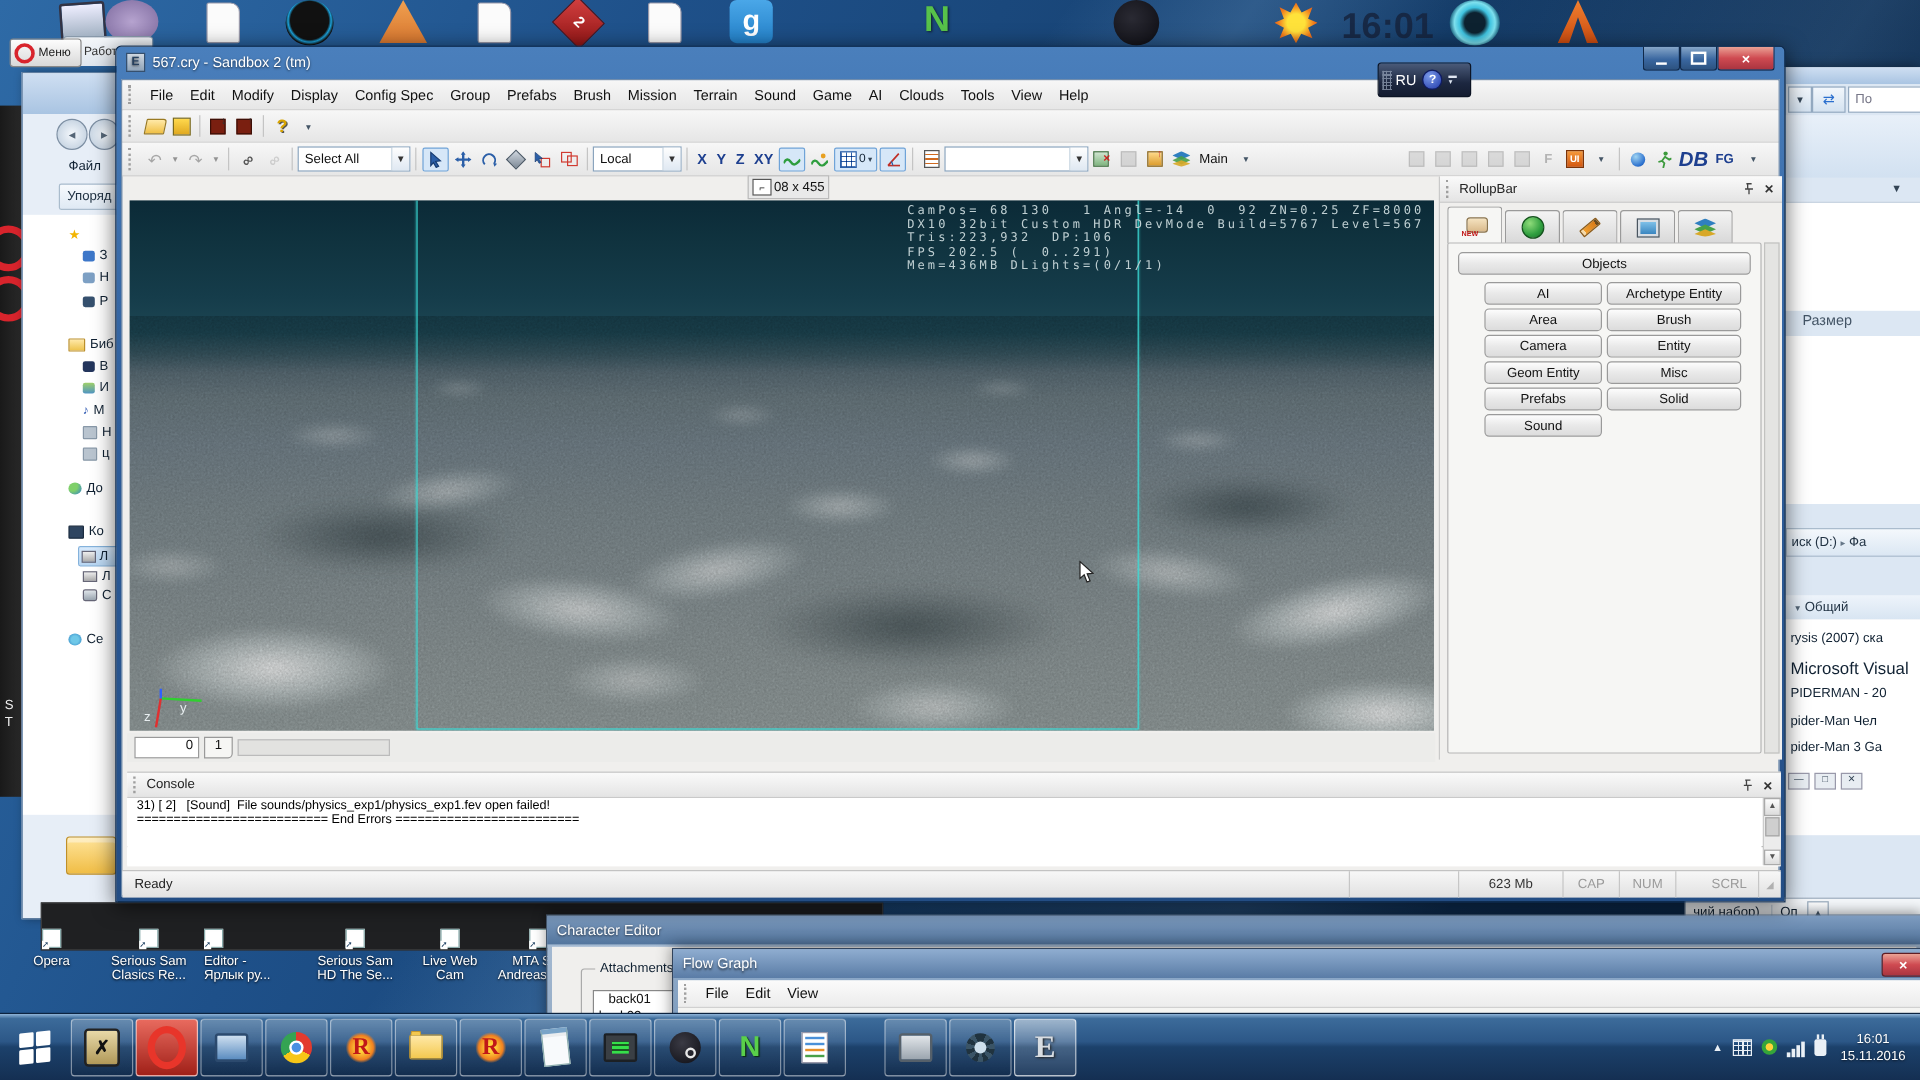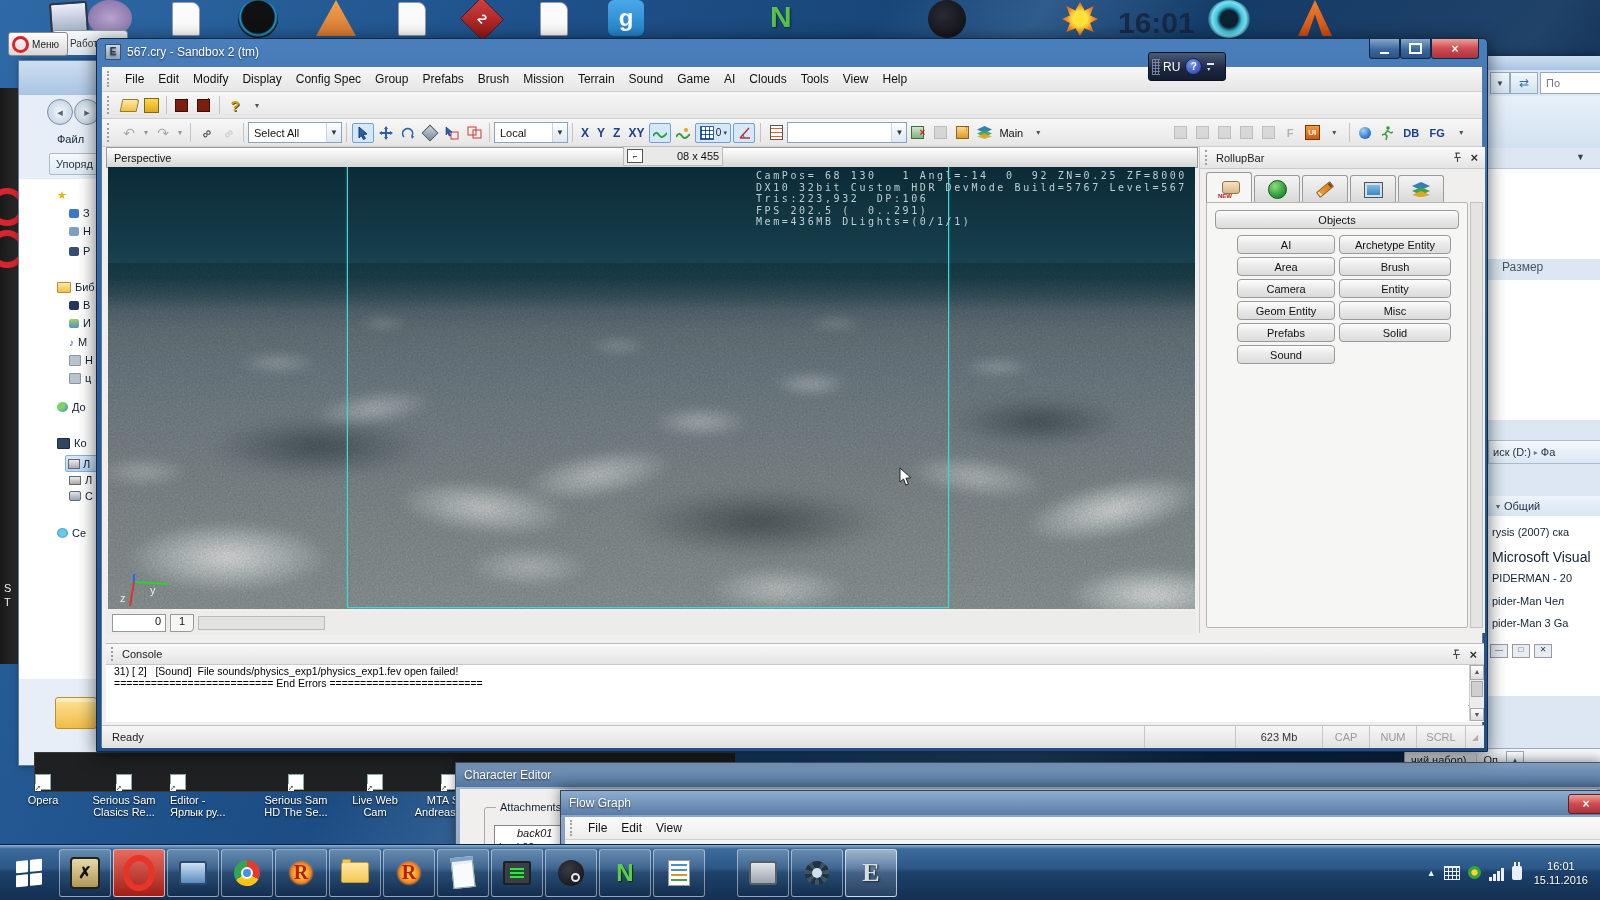--- a/index.html
+++ b/index.html
@@ -268,21 +268,21 @@
   </div>
 
   <div class="abs" style="left:455px;top:762px;width:1145px;height:138px;border:1px solid #44566c;background:linear-gradient(#a9bed6,#8aa2bd);box-shadow:0 -2px 10px rgba(0,0,0,.4);z-index:4;">
     <div class="titlebar" style="height:24px;color:#fff;background:linear-gradient(#7e9cc0,#53759d);">
       <span style="font-size:12px;">Character Editor</span>
     </div>
     <div class="abs" style="left:4px;top:26px;right:4px;bottom:0;background:#f0efed;">
       <div class="abs" style="left:36px;top:12px;font-size:11px;color:#123;background:#f0efed;padding:0 4px;z-index:1;">Attachments</div>
       <div class="abs" style="left:24px;top:18px;width:110px;height:92px;border:1px solid #aaa;border-radius:3px;"></div>
       <div class="abs" style="left:34px;top:36px;width:72px;height:64px;background:#fff;border:1px solid #888;font-size:11px;color:#111;">
-        <div style="padding:1px 22px;font-style:italic;">back01</div>
+        <div style="padding:1px 12px;">back01</div>
         <div style="padding:1px 4px;">back02</div>
       </div>
     </div>
   </div>
 
   <div class="abs" style="left:560px;top:790px;width:1045px;height:110px;border:1px solid #31435c;background:linear-gradient(#92aecd,#6e8db0);box-shadow:0 -2px 12px rgba(0,0,0,.45);z-index:5;">
     <div class="titlebar" style="height:24px;background:linear-gradient(#8fadd0,#5a7ca6);">
       <span style="font-size:12px;">Flow Graph</span>
     </div>
     <div class="abs" style="right:2px;top:3px;width:34px;height:18px;background:linear-gradient(#eba396,#cf4a51 50%,#a93440);border:1px solid #5f1d24;border-radius:3px;color:#fff;display:flex;align-items:center;justify-content:center;">
@@ -490,32 +490,29 @@
         <span class="sep"></span>
         <span class="ticon">
             <span class="sq" style="width:12px;height:12px;border-radius:50%;background:radial-gradient(circle at 35% 30%,#9fd4f2,#2a6fce 70%,#163f7e);"></span>
           </span>
         <span class="ticon">
             <svg width="12" height="14" viewBox="0 0 12 14">
               <circle cx="7" cy="2" r="1.8" fill="#3c9a3c"></circle>
               <path d="M7 4L4 8l2 2-1 4M7 5l3 2 2-1M4 8l-3 1" stroke="#3c9a3c" stroke-width="1.5" fill="none"></path>
             </svg>
           </span>
-        <span class="ticon" style="width:24px;font-size:11px;color:#1d3f8f;font-weight:bold;">DB</span>
+        <span class="ticon" style="width:24px;font-size:17px;color:#1d3f8f;font-weight:bold;font-style:italic;">DB</span>
         <span class="ticon" style="width:24px;font-size:11px;color:#1d3f8f;font-weight:bold;">FG</span>
         <span class="ticon" style="font-size:8px;color:#456;">▾</span>
       </div>
 
-      <div class="abs" style="left:4px;top:80px;width:1090px;height:19px;background:linear-gradient(#ffffff,#d6d6d6);border:1px solid #9b9b9b;display:flex;align-items:center;">
-        <span style="font-size:11px;color:#111;padding-left:7px;">Perspective</span>
-      </div>
 
       <div class="abs" style="left:521px;top:79px;height:18px;display:flex;align-items:center;gap:2px;background:#e9e9e9;padding:0 3px;border:1px solid #bbb;z-index:3;">
         <span class="sq" style="width:14px;height:12px;background:#fff;border:1px solid #555;display:inline-flex;align-items:center;justify-content:center;font-size:8px;color:#111;">⌐</span>
-        <span style="font-size:11px;color:#111;margin-left:32px;">08 x 455</span>
+        <span style="font-size:11px;color:#111;">08 x 455</span>
       </div>
 
       <div id="vp" style="left:6px;top:100px;width:1087px;height:442px;">
 
         <div class="ca" style="left:20px;top:355px;width:200px;height:70px;opacity:.95;"></div>
         <div class="ca" style="left:-10px;top:290px;width:90px;height:30px;opacity:.4;"></div>
         <div class="ca" style="left:205px;top:225px;width:120px;height:34px;opacity:.5;transform:rotate(-8deg);"></div>
         <div class="ca" style="left:290px;top:315px;width:170px;height:52px;opacity:.75;transform:rotate(6deg);"></div>
         <div class="ca" style="left:415px;top:285px;width:150px;height:46px;opacity:.65;transform:rotate(-10deg);"></div>
         <div class="ca" style="left:360px;top:380px;width:120px;height:40px;opacity:.5;"></div>
@@ -650,21 +647,21 @@
           <div style="position:absolute;bottom:0;width:100%;height:13px;background:linear-gradient(#fdfdfd,#dcdcdc);border:1px solid #aaa;font-size:7px;color:#555;text-align:center;line-height:11px;box-sizing:border-box;">▼</div>
         </div>
       </div>
 
       <div class="abs" style="left:0;top:658px;width:1382px;height:22px;background:linear-gradient(#f7f7f7,#e1e1e1);border-top:1px solid #c2c2c2;display:flex;">
         <div style="flex:1;display:flex;align-items:center;padding-left:10px;font-size:11px;color:#222;">Ready</div>
         <div class="sbseg" style="width:90px;"></div>
         <div class="sbseg" style="width:86px;">623 Mb</div>
         <div class="sbseg" style="width:46px;color:#9a9a9a;">CAP</div>
         <div class="sbseg" style="width:46px;color:#9a9a9a;">NUM</div>
-        <div class="sbseg" style="width:48px;color:#9a9a9a;">SCRL</div>
+        <div class="sbseg" style="width:48px;color:#9a9a9a;padding-left:20px;">SCRL</div>
         <div class="sbseg" style="width:18px;color:#b0b0b0;font-size:8px;">◢</div>
       </div>
     </div>
   </div>
 
   <div class="abs" style="left:1148px;top:52px;width:76px;height:27px;background:linear-gradient(#4a5a78,#1c2740 60%,#141c30);border:1px solid #0c1424;border-radius:3px;display:flex;align-items:center;z-index:20;">
     <span style="width:8px;height:16px;margin:0 3px;background:repeating-linear-gradient(0deg,#8a97ad 0 1px,transparent 1px 3px),repeating-linear-gradient(90deg,#8a97ad 0 1px,transparent 1px 3px);opacity:.8;"></span>
     <span style="color:#fff;font-size:12px;">RU</span>
     <span style="margin-left:5px;width:15px;height:15px;border-radius:50%;background:radial-gradient(circle at 35% 30%,#7a9ae8,#2038a8);border:1px solid #101c60;color:#fff;font-size:10px;font-weight:bold;display:flex;align-items:center;justify-content:center;">?</span>
     <span style="display:flex;flex-direction:column;margin-left:5px;gap:2px;">

